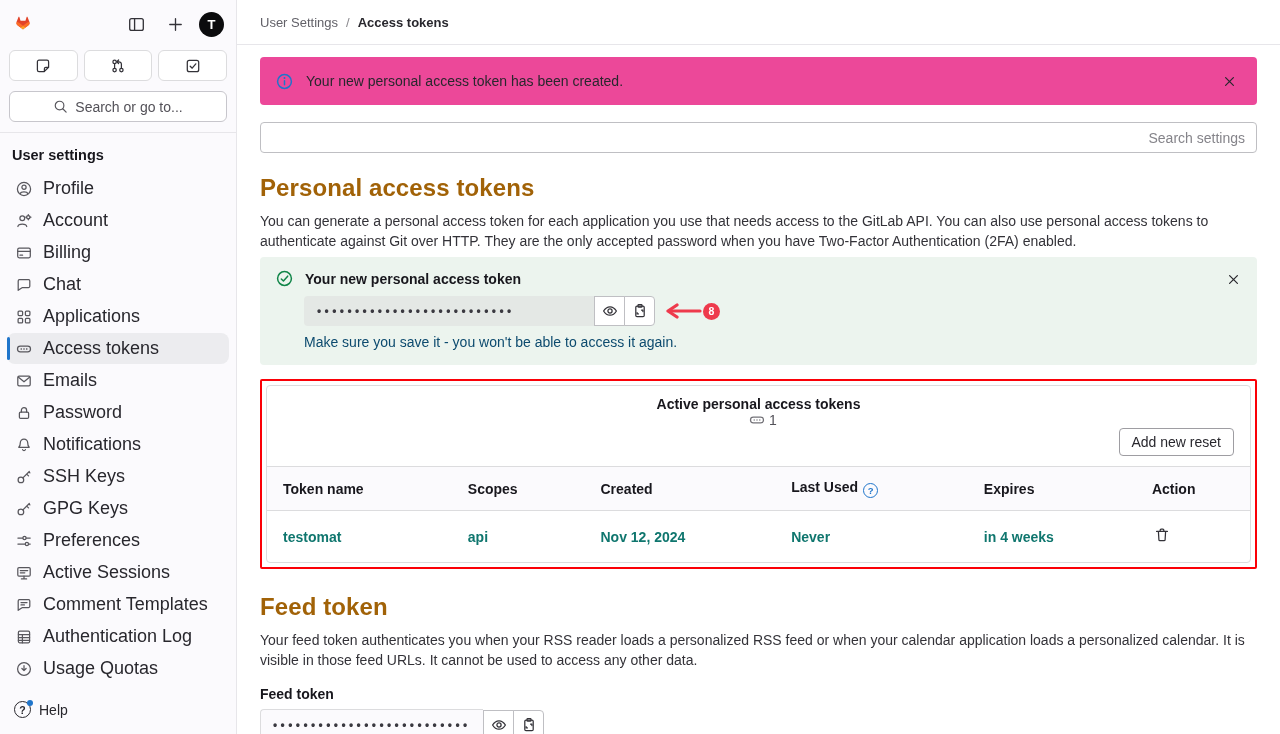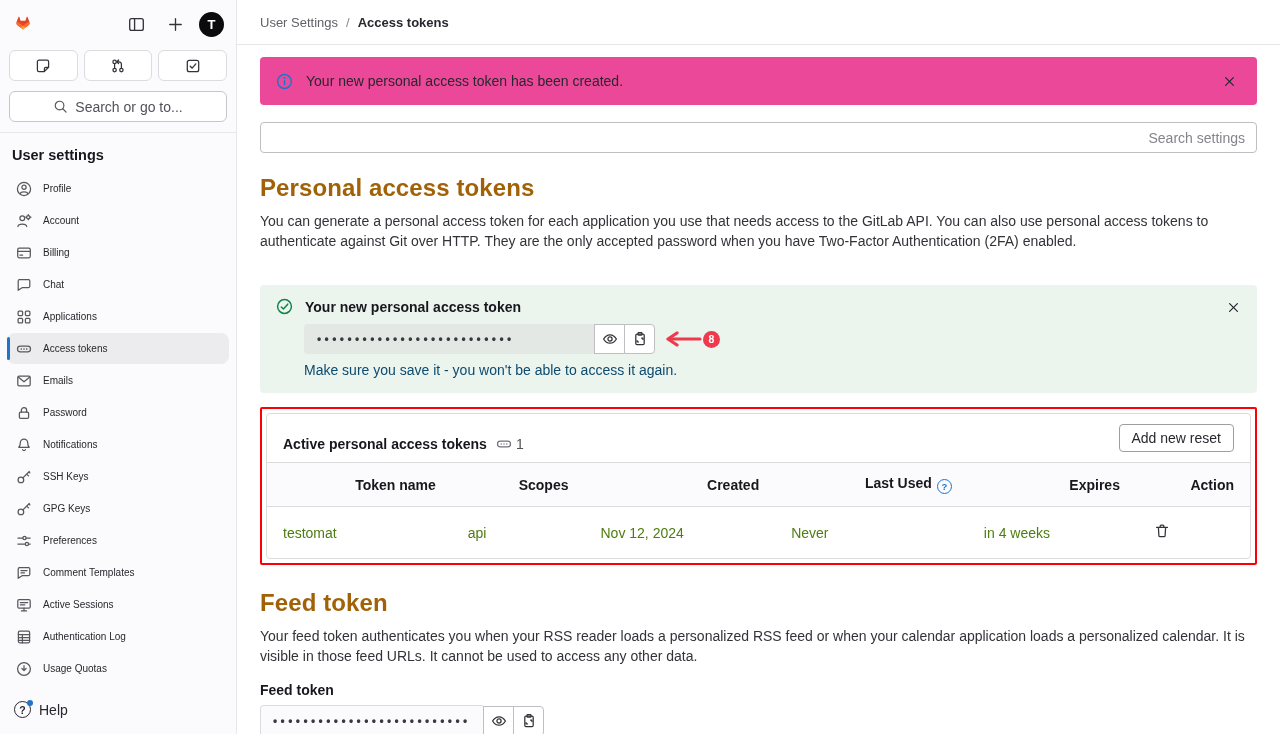--- a/index.html
+++ b/index.html
@@ -11,21 +11,21 @@
   .sidebar { width:237px; min-width:237px; background:#fbfafd; border-right:1px solid #e7e6ea; display:flex; flex-direction:column; }
   .sb-top { display:flex; align-items:center; padding:9px 12px 4px 10px; gap:9px; }
   .sb-top .logo { margin-right:auto; }
   .icon-plain { width:30px; height:30px; display:flex; align-items:center; justify-content:center; border-radius:6px; cursor:pointer; color:#333238; }
   .avatar { width:25px; height:25px; border-radius:50%; background:#0b0b0d; color:#fff; display:flex; align-items:center; justify-content:center; font-weight:800; font-size:13px; cursor:pointer; }
   .shortcuts { display:flex; gap:6px; padding:7px 9px 2px; }
   .shortcut-btn { flex:1; height:31px; background:#fff; border:1px solid #dcdcde; border-radius:6px; display:flex; align-items:center; justify-content:center; cursor:pointer; color:#333238; }
   .sb-search { margin:8px 9px 10px; height:31px; background:#fff; border:1px solid #c7c6cc; border-radius:6px; display:flex; align-items:center; justify-content:center; gap:7px; color:#535158; cursor:pointer; font-size:14px; }
   .sb-nav { border-top:1px solid #e7e6ea; padding-top:12px; flex:1; overflow:hidden; }
   .sb-title { font-weight:700; font-size:14.5px; padding:2px 12px 10px; color:#18171d; }
-  .nav-item { display:flex; align-items:center; gap:11px; height:31px; padding:0 9px; margin:0 7px 1px; border-radius:8px; font-size:10px; color:#28272d; cursor:pointer; position:relative; }
+  .nav-item { display:flex; align-items:center; gap:11px; height:31px; padding:0 9px; margin:0 7px 1px; border-radius:8px; font-size:18px; color:#28272d; cursor:pointer; position:relative; }
   .nav-item svg { flex:0 0 16px; }
   .nav-item.active { background:#ececef; }
   .nav-item.active::before { content:""; position:absolute; left:0; top:4px; bottom:4px; width:3px; border-radius:3px; background:#1f75cb; }
   .sb-help { padding:12px 14px 16px; display:flex; align-items:center; gap:8px; cursor:pointer; }
   .help-q { width:17px; height:17px; border:1.7px solid #28272d; border-radius:50%; display:inline-flex; align-items:center; justify-content:center; font-size:10.5px; font-weight:700; color:#28272d; position:relative; }
   .help-q::after { content:""; position:absolute; top:-2px; right:-3px; width:6px; height:6px; border-radius:50%; background:#1f75cb; }
 
   .ic { stroke:#58575d; fill:none; stroke-width:1.25; stroke-linecap:round; stroke-linejoin:round; }
   .ic-dark { stroke:#333238; }
 
@@ -42,45 +42,45 @@
   .banner-info .msg { color:#28272d; }
   .close-btn { margin-left:auto; width:24px; height:24px; display:flex; align-items:center; justify-content:center; cursor:pointer; border-radius:4px; background:transparent; border:none; }
 
   .settings-search { margin-top:17px; width:100%; height:31px; border:1px solid #bfbfc3; border-radius:4px; padding:0 11px; font-size:14px; color:#333238; background:#fff; font-family:"Liberation Sans",sans-serif;text-align:right; }
   .settings-search::placeholder { color:#85848a; }
 
   .h-section { font-size:24px; font-weight:700; color:#a16207; margin-top:21px; letter-spacing:.1px; }
   .para { margin-top:9px; color:#333238; line-height:20px; }
 
   
-  .success-panel { margin-top:34px; background:#ecf4ee; border-radius:4px; padding:13px 16px 15px; position:relative; }
+  .success-panel { margin-top:6px; background:#ecf4ee; border-radius:4px; padding:13px 16px 15px; position:relative; }
   .sp-head { display:flex; align-items:center; gap:12px; }
   .sp-title { font-weight:700; color:#18171d; }
   .sp-close { position:absolute; top:10px; right:12px; }
   .sp-row { display:flex; align-items:center; margin:9px 0 0 28px; }
   .masked-box { width:290px; height:30px; background:#e4e8e5; border-radius:4px 0 0 4px; display:flex; align-items:center; padding:0 13px; overflow:hidden; }
   .masked-text { font-weight:700; letter-spacing:3.4px; font-size:12px; color:#3a3940; white-space:nowrap; }
   .igroup-btn { width:31px; height:30px; background:#fff; border:1px solid #bfbfc3; display:flex; align-items:center; justify-content:center; cursor:pointer; padding:0; }
   .igroup-btn.first { border-radius:0; }
   .igroup-btn.last { border-radius:0 4px 4px 0; margin-left:-1px; }
   .sp-note { margin:8px 0 0 28px; color:#0c4a6e; }
 
   .annot-arrow { display:flex; align-items:center; margin-left:7px; }
   .annot-badge { width:17px; height:17px; border-radius:50%; background:#ee3a4c; color:#fff; font-size:10.5px; font-weight:800; display:flex; align-items:center; justify-content:center; margin-left:1px; }
 
   
   .red-box { margin-top:14px; border:2px solid #fb0007; border-radius:2px; padding:4px; }
   .card { border:1px solid #dcdcde; border-radius:4px; background:#fff; overflow:hidden; }
-  .card-head { display:flex; align-items:flex-end; padding:10px 16px; }
+  .card-head { display:flex; align-items:center; padding:10px 16px;flex-direction:column; }
   .card-title { font-weight:700; color:#18171d; }
   .count-wrap { display:flex; align-items:center; gap:4px; margin-left:9px; color:#535158; }
   .btn-default { margin-left:auto; background:#fff; border:1px solid #9e9da2; border-radius:4px; padding:5px 12px; font-size:14px; color:#28272d; cursor:pointer; font-family:"Liberation Sans",sans-serif; }
   table.tokens { width:100%; border-collapse:collapse; table-layout:fixed; }
-  table.tokens th { text-align:right; font-weight:700; color:#18171d; background:#fbfafd; border-top:1px solid #dcdcde; border-bottom:1px solid #dcdcde; padding:12px 16px; font-size:14px; }
-  table.tokens td { padding:14px 16px; color:#4d7c0f; font-size:14px; }
+  table.tokens th { text-align:left; font-weight:700; color:#18171d; background:#fbfafd; border-top:1px solid #dcdcde; border-bottom:1px solid #dcdcde; padding:12px 16px; font-size:14px; }
+  table.tokens td { padding:14px 16px; color:#0f766e; font-size:14px;font-weight:bold; }
   .q-circle { display:inline-flex; width:15px; height:15px; border:1.5px solid #1f75cb; border-radius:50%; color:#1f75cb; font-size:9.5px; font-weight:700; align-items:center; justify-content:center; vertical-align:-2px; margin-left:5px; cursor:pointer; }
   .trash-btn { background:none; border:none; cursor:pointer; padding:2px; }
 
   
   .label-bold { font-weight:700; margin-top:16px; color:#18171d; }
   .feed-row { display:flex; align-items:center; margin-top:7px; }
   .feed-masked { width:223px; height:31px; background:#fbfafd; border:1px solid #dcdcde; border-right:none; border-radius:4px 0 0 4px; display:flex; align-items:center; padding:0 12px; overflow:hidden; }
   .secret-note { margin-top:10px; color:#333238; }
   .link { color:#1068bf; cursor:pointer; text-decoration:none; }
 </style>
@@ -233,31 +233,31 @@
       <div class="nav-item">
         <svg class="ic" width="16" height="16" viewBox="0 0 16 16">
             <path d="M1.9 5h4.9M10.2 5h4M1.9 11h7.3M12.6 11h1.6"></path>
             <circle cx="8.5" cy="5" r="1.6"></circle>
             <circle cx="10.9" cy="11" r="1.6"></circle>
           </svg>
         <span>Preferences</span>
       </div>
       <div class="nav-item">
         <svg class="ic" width="16" height="16" viewBox="0 0 16 16">
+            <rect x="1.8" y="2.6" width="12.4" height="8.6" rx="1.2"></rect>
+            <path d="M5.4 13.9h5.2M8 11.2v2.7M4.3 5.5h7.4M4.3 7.8h4.5"></path>
+          </svg>
+        <span>Active Sessions</span>
+      </div>
+      <div class="nav-item">
+        <svg class="ic" width="16" height="16" viewBox="0 0 16 16">
             <path d="M2.2 3.9c0-.7.5-1.2 1.2-1.2h9.2c.7 0 1.2.5 1.2 1.2v5.4c0 .7-.5 1.2-1.2 1.2H6.4l-4.2 2.8V3.9z"></path>
             <path d="M5 5.6h6M5 7.9h3.4"></path>
           </svg>
         <span>Comment Templates</span>
-      </div>
-      <div class="nav-item">
-        <svg class="ic" width="16" height="16" viewBox="0 0 16 16">
-            <rect x="1.8" y="2.6" width="12.4" height="8.6" rx="1.2"></rect>
-            <path d="M5.4 13.9h5.2M8 11.2v2.7M4.3 5.5h7.4M4.3 7.8h4.5"></path>
-          </svg>
-        <span>Active Sessions</span>
       </div>
       <div class="nav-item">
         <svg class="ic" width="16" height="16" viewBox="0 0 16 16">
             <rect x="2.4" y="2.2" width="11.2" height="11.6" rx="1.2"></rect>
             <path d="M2.4 5.6h11.2M6.4 5.6v8.2M2.4 8.6h11.2M2.4 11.4h11.2"></path>
           </svg>
         <span>Authentication Log</span>
       </div>
       <div class="nav-item">
         <svg class="ic" width="16" height="16" viewBox="0 0 16 16">

